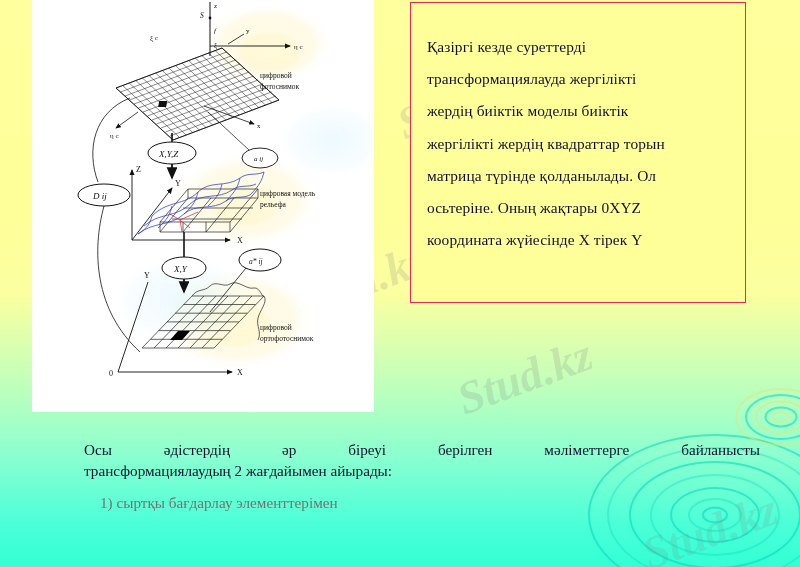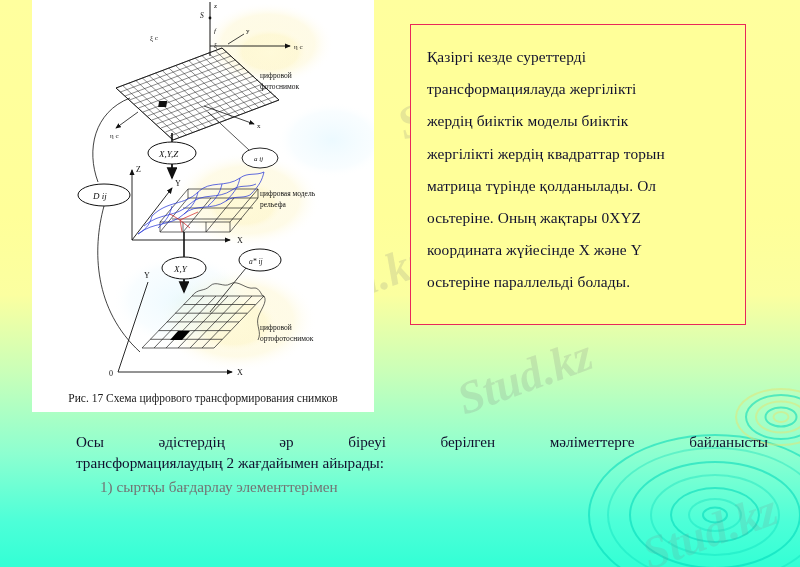--- a/index.html
+++ b/index.html
@@ -35,34 +35,34 @@
   #figure-panel{
     position:absolute;left:32px;top:0;width:342px;height:412px;
     background:#ffffff;overflow:hidden;
   }
   #figure-svg{display:block;}
   .fig-cap{position:absolute;left:0;bottom:8px;width:100%;text-align:center;
      font-family:"Liberation Serif",serif;font-size:11.5px;color:#1a1a1a;}
 
   
   #text-box{
-    position:absolute;left:410px;top:24px;width:336px;height:301px;
+    position:absolute;left:410px;top:2px;width:336px;height:301px;
     border:1.6px solid #e8285a;background:#ffff99;box-sizing:border-box;
-    padding:16px 14px 0 16px;
+    padding:28px 14px 0 16px;
   }
   #text-box p{
     margin:0;font-family:"Liberation Serif",serif;font-size:15.4px;
     color:#10102e;line-height:32.2px;letter-spacing:.1px;
   }
 
   
   #bottom-text{position:absolute;left:72px;top:428px;width:700px;}
   #bottom-text .para{
     font-family:"Liberation Serif",serif;font-size:15.2px;color:#10102e;
-    line-height:20.5px;margin:4px;text-align:justify;
+    line-height:20.5px;margin:12px;text-align:justify;
   }
   #bottom-text .para .l1{display:block;text-align:justify;text-align-last:justify;}
   #bottom-text .para .l2{display:block;}
   #bottom-text .bullet{
     font-family:"Liberation Serif",serif;font-size:15.2px;color:#737373;
     line-height:20.5px;margin:0;padding-left:28px;
   }
   #bottom-text .bullet.b1{margin-top:2px;}
 </style>
 </head>
@@ -268,32 +268,30 @@
       <line x1="86" y1="372" x2="200" y2="372" stroke="#111" stroke-width=".9" marker-end="url(#arrHead)"></line>
       <text x="205" y="375" font-family="Liberation Serif, serif" font-size="8" fill="#111">X</text>
       <line x1="86" y1="372" x2="116" y2="282" stroke="#111" stroke-width=".9"></line>
       <text x="112" y="278" font-family="Liberation Serif, serif" font-size="8" fill="#111">Y</text>
       <text x="77" y="376" font-family="Liberation Serif, serif" font-size="8" fill="#111">0</text>
 
       <text x="228" y="330" font-family="Liberation Serif, serif" font-size="7.5" fill="#111">цифровой</text>
       <text x="228" y="341" font-family="Liberation Serif, serif" font-size="7.5" fill="#111">ортофотоснимок</text>
     </svg>
 
-    <div class="fig-cap">Рис. 17 Схема цифрового трансформирования снимков</div>
   </div>
 
   <div id="text-box">
     <p>Қазіргі кезде суреттерді</p>
     <p>трансформациялауда жергілікті</p>
     <p>жердің биіктік моделы биіктік</p>
     <p>жергілікті жердің квадраттар торын</p>
     <p>матрица түрінде қолданылады. Ол</p>
     <p>осьтеріне. Оның жақтары 0XYZ</p>
-    <p>координата жүйесінде  X және Y</p>
-    <p>осьтеріне параллельді болады.</p>
+    <p>координата жүйесінде  X тірек Y</p>
   </div>
 
   <div id="bottom-text">
     <div class="para">
       <span class="l1">Осы әдістердің әр біреуі берілген мәліметтерге байланысты</span>
       <span class="l2">трансформациялаудың 2 жағдайымен айырады:</span>
     </div>
     <div class="bullet b1">1) сыртқы бағдарлау элементтерімен</div>
   </div>
 

